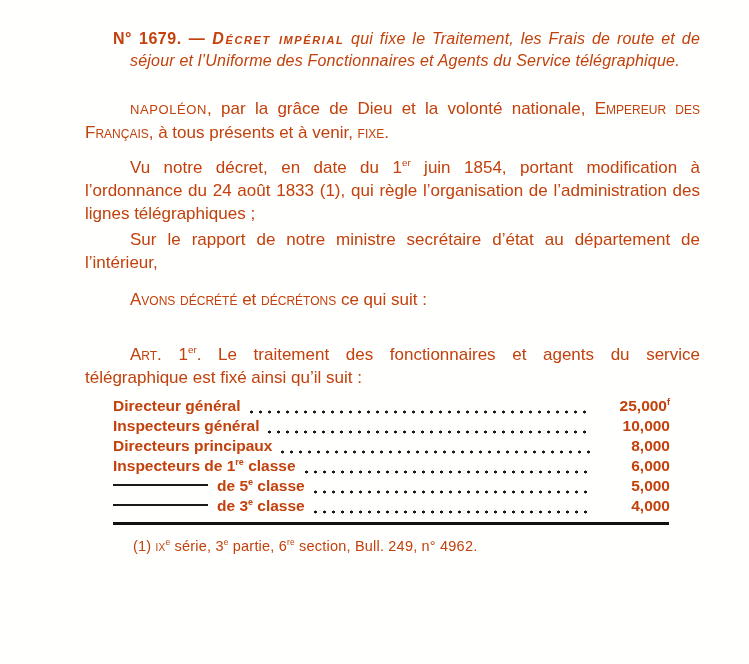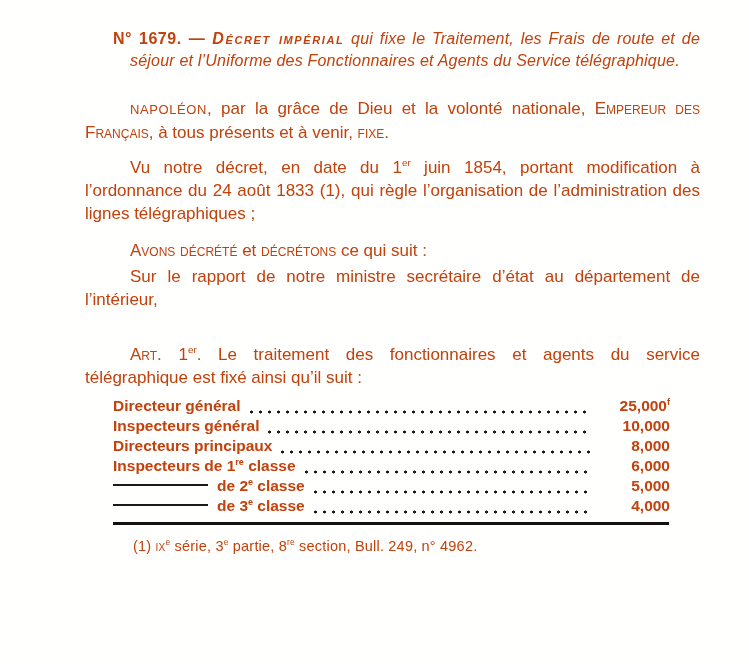--- a/index.html
+++ b/index.html
@@ -94,23 +94,23 @@
 <div class="page">
   <div class="doc">
 
     <p class="title"><span class="upright">N° 1679. — </span><span class="type">Décret impérial</span><span> qui fixe le Traitement, les Frais de route et de séjour et l’Uniforme des Fonctionnaires et Agents du Service télégraphique.</span></p>
 
 
     <p class="para p-preamble"><span class="big-name">NAPOLÉON</span><span>, par la grâce de Dieu et la volonté nationale, </span><span class="sc">Empereur des Français</span><span>, à tous présents et à venir, </span><span class="sc">fixe</span><span>.</span></p>
 
     <p class="para p-visa"><span>Vu notre décret, en date du 1</span><sup>er</sup><span> juin 1854, portant modification à l’ordonnance du 24 août 1833 (1), qui règle l’organisation de l’administration des lignes télégraphiques ;</span></p>
 
+    <p class="para p-report">Sur le rapport de notre ministre secrétaire d’état au département de l’intérieur,</p>
+
     <p class="para p-enacting"><span class="sc">Avons décrété</span><span> et </span><span class="sc">décrétons</span><span> ce qui suit :</span></p>
-
-    <p class="para p-report">Sur le rapport de notre ministre secrétaire d’état au département de l’intérieur,</p>
 
     <p class="para p-article"><span class="sc">Art.</span><span> 1</span><sup>er</sup><span>. Le traitement des fonctionnaires et agents du service télégraphique est fixé ainsi qu’il suit :</span></p>
 
     <div class="salary-table">
       <div class="srow">
           <span><span>Directeur général</span><sup></sup><span></span></span>
           <span class="leader"></span>
           <span class="value"><span>25,000</span><sup>f</sup></span>
         </div>
       <div class="srow">
@@ -123,30 +123,30 @@
           <span class="leader"></span>
           <span class="value"><span>8,000</span><sup></sup></span>
         </div>
       <div class="srow">
           <span><span>Inspecteurs de 1</span><sup>re</sup><span> classe</span></span>
           <span class="leader"></span>
           <span class="value"><span>6,000</span><sup></sup></span>
         </div>
       <div class="srow">
           <span class="ditto"></span>
-          <span><span>de 2</span><sup>e</sup><span> classe</span></span>
+          <span><span>de 5</span><sup>e</sup><span> classe</span></span>
           <span class="leader"></span>
           <span class="value"><span>5,000</span><sup></sup></span>
         </div>
       <div class="srow">
           <span class="ditto"></span>
           <span><span>de 3</span><sup>e</sup><span> classe</span></span>
           <span class="leader"></span>
           <span class="value"><span>4,000</span><sup></sup></span>
         </div>
     </div>
 
     <div class="footrule"></div>
 
-    <p class="footnote"><span>(1) </span><span class="sc">ix</span><sup>e</sup><span> série, 3</span><sup>e</sup><span> partie, 8</span><sup>re</sup><span> section, Bull. 249, n° 4962.</span></p>
+    <p class="footnote"><span>(1) </span><span class="sc">ix</span><sup>e</sup><span> série, 3</span><sup>e</sup><span> partie, 6</span><sup>re</sup><span> section, Bull. 249, n° 4962.</span></p>
 
   </div>
 </div>
 
 </body></html>

